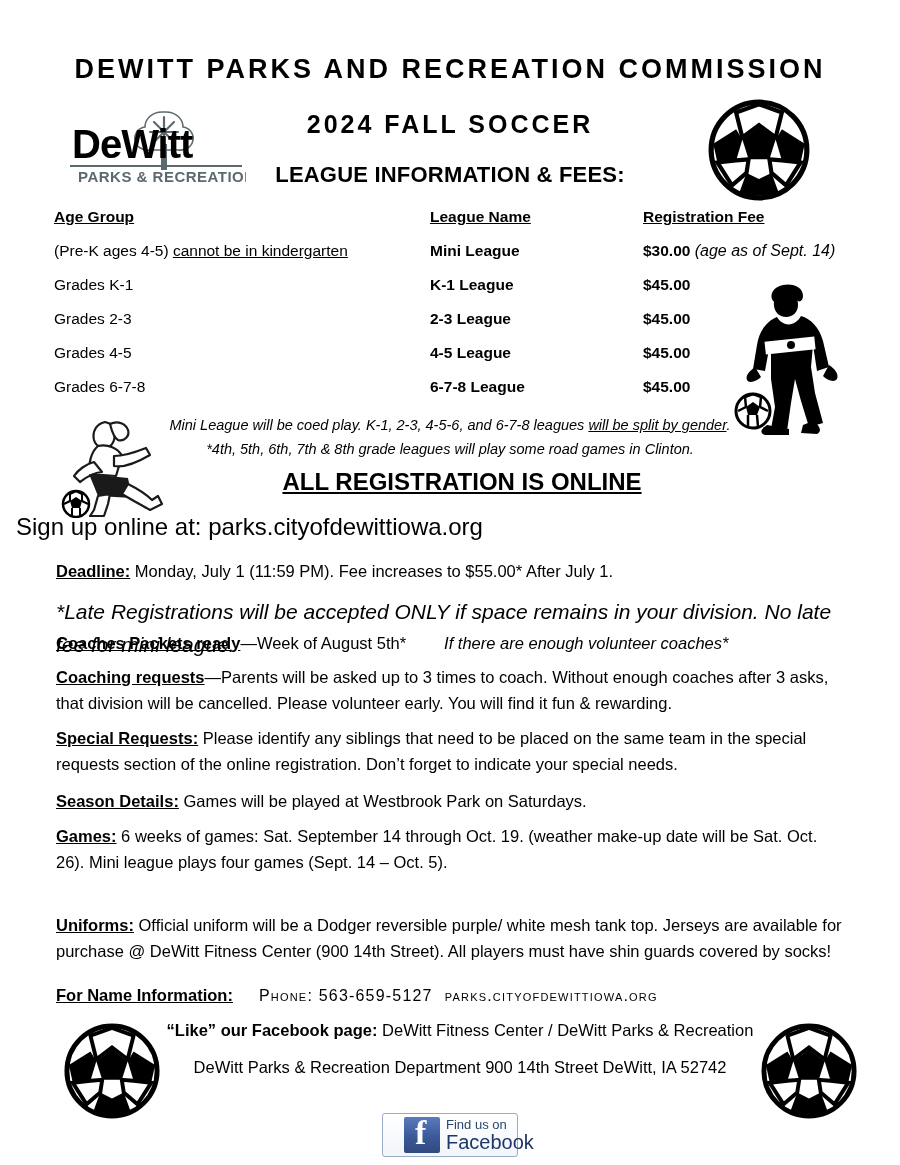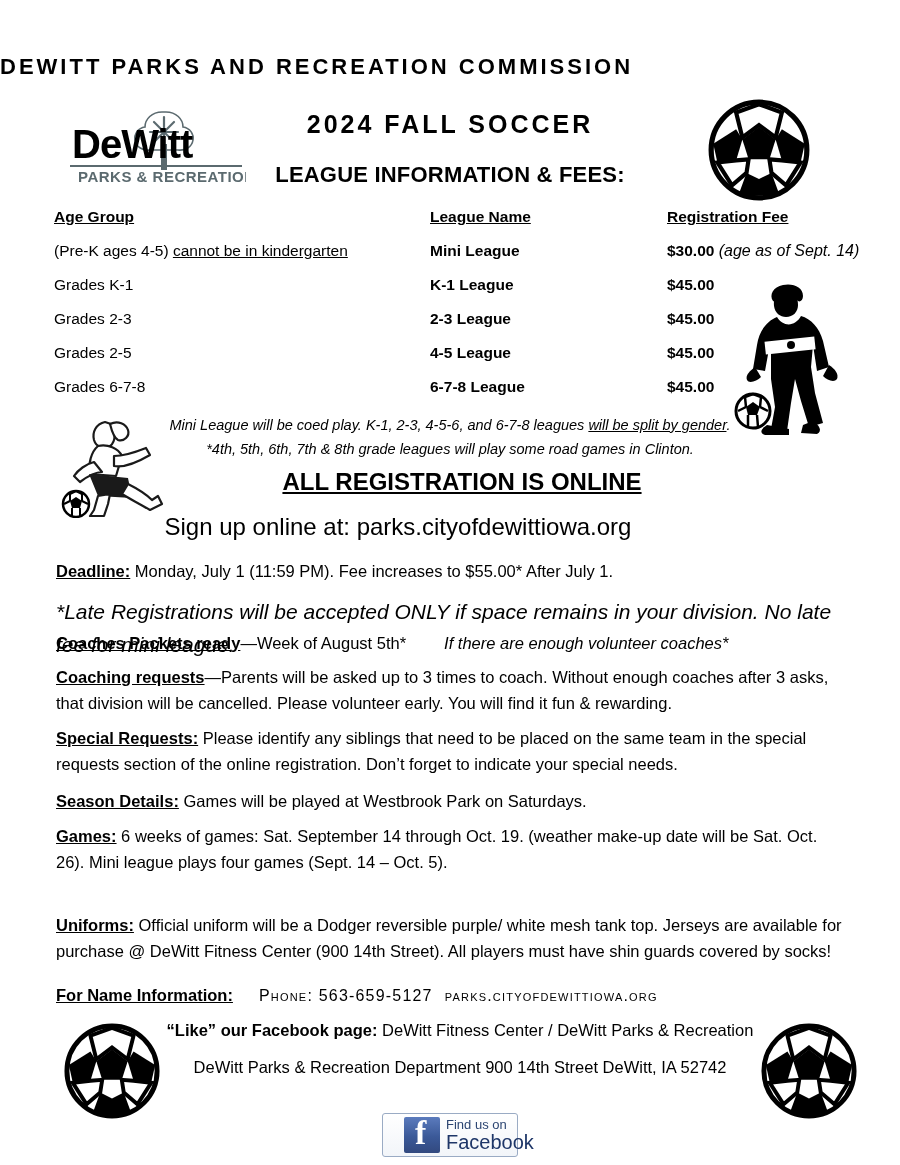--- a/index.html
+++ b/index.html
@@ -20,22 +20,22 @@
     width: 900px;
     height: 1165px;
   }
 
   
   .title-main {
     position: absolute;
     top: 54px;
     left: 0;
     width: 900px;
-    text-align: left;
-    font-size: 22px;
+    text-align: center;
+    font-size: 27px;
     font-weight: bold;
     letter-spacing: 3.0px;
     font-stretch: condensed;
     white-space: nowrap;
   }
   .title-sub {
     position: absolute;
     top: 110px;
     left: 0;
     width: 900px;
@@ -74,21 +74,21 @@
 
   
   .tbl { position: absolute; left: 0; top: 208px; width: 900px; }
   .trow {
     position: relative;
     height: 34px;
     font-size: 15.5px;
   }
   .c-age  { position: absolute; left: 54px;  top: 0; white-space: nowrap; }
   .c-name { position: absolute; left: 430px; top: 0; white-space: nowrap; font-weight: bold; }
-  .c-fee  { position: absolute; left: 643px; top: 0; white-space: nowrap; font-weight: bold; margin-left: 24px; }
+  .c-fee  { position: absolute; left: 643px; top: 0; white-space: nowrap; font-weight: bold; }
   .hdr .c-age, .hdr .c-name, .hdr .c-fee {
     font-weight: bold;
     text-decoration: underline;
   }
   .hdr .c-age { font-weight: bold; }
   .fee-note { font-weight: normal; font-style: italic; font-size: 16px; }
   .u { text-decoration: underline; }
 
   
   .note1 {
@@ -100,21 +100,21 @@
     text-align: center; font-style: italic; font-size: 14.5px;
   }
 
   .allreg {
     position: absolute; top: 468px; left: 12px; width: 900px;
     text-align: center; font-size: 24px; font-weight: bold;
     text-decoration: underline;
   }
   .signup {
     position: absolute; top: 513px; left: 0; width: 796px;
-    text-align: center; font-size: 24px; font-weight: normal;
+    text-align: left; font-size: 24px; font-weight: normal; padding-left: 16px;
   }
 
   
   .para {
     position: absolute;
     left: 56px;
     width: 790px;
     font-size: 16.5px;
     line-height: 1.55;
   }
@@ -230,21 +230,21 @@
       <span class="c-fee">$45.00</span>
     </div>
 
     <div class="trow">
       <span class="c-age">Grades 2-3</span>
       <span class="c-name">2-3 League</span>
       <span class="c-fee">$45.00</span>
     </div>
 
     <div class="trow">
-      <span class="c-age">Grades 2-5</span>
+      <span class="c-age">Grades 4-5</span>
       <span class="c-name">4-5 League</span>
       <span class="c-fee">$45.00</span>
     </div>
 
     <div class="trow">
       <span class="c-age">Grades 6-7-8</span>
       <span class="c-name">6-7-8 League</span>
       <span class="c-fee">$45.00</span>
     </div>
   </div>

